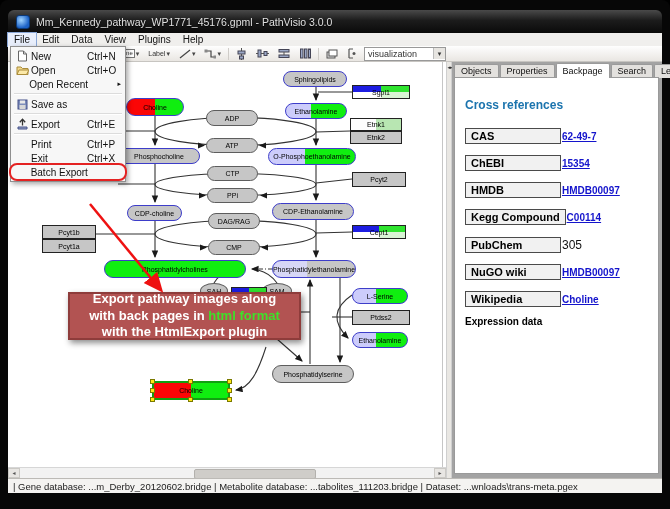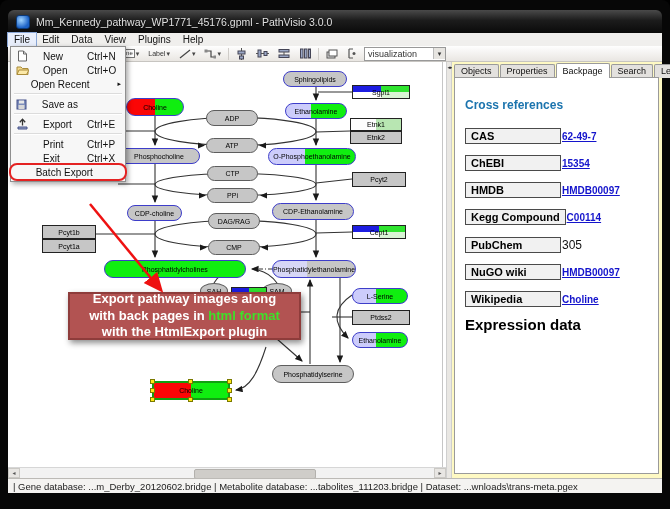--- a/index.html
+++ b/index.html
@@ -60,43 +60,43 @@
   .h-bl{left:-4px;bottom:-4px}.h-bc{left:calc(50% - 3px);bottom:-4px}.h-br{right:-4px;bottom:-4px}
   
   .callout{position:absolute;left:68px;top:292px;width:233px;height:48px;background:#b25352;
     border:2px solid #8e3c3b;box-shadow:2px 3px 6px rgba(0,0,0,.45);color:#fff;font-weight:bold;
     font-size:13px;line-height:1.3;text-align:center;display:flex;align-items:center;justify-content:center;
     padding:2px 8px;box-sizing:border-box;z-index:5;}
   .callout .hl{color:#3fe02a;}
   
   .filemenu{position:absolute;left:10px;top:46px;width:114px;background:#f7f7f7;border:1px solid #8f8f8f;
     box-shadow:2px 2px 5px rgba(0,0,0,.35);z-index:10;padding:2px 0;font-size:10px;color:#111;}
-  .fm-row{display:flex;align-items:center;height:14px;padding:0 4px;gap:12px;}
+  .fm-row{display:flex;align-items:center;height:14px;padding:0 4px;}
   .fm-icon{width:14px;margin-right:2px;display:flex;justify-content:center;}
   .fm-label{flex:1;white-space:nowrap;}
   .fm-short{width:34px;white-space:nowrap;}
   .fm-subarr{font-size:7px;}
   .fm-row.disabled{color:#a6a6a6;}
   .fm-row.disabled .fm-icon{opacity:.4;}
   .fm-sep{height:1px;background:#dcdcdc;border-bottom:1px solid #fff;margin:2px 3px;}
   .fm-row.highlighted{outline:2px solid #e42222;border-radius:6px;}
   
   .red-overlay{position:absolute;left:0;top:0;z-index:12;pointer-events:none;}
   
-  .sidebar{position:absolute;left:452px;top:62px;width:210px;height:416px;background:#fef9c3;box-sizing:border-box;padding:2px 3px 2px 2px;}
+  .sidebar{position:absolute;left:452px;top:62px;width:210px;height:416px;background:#a3a3a3;box-sizing:border-box;padding:2px 3px 2px 2px;}
   .tabs{display:flex;gap:1px;font-size:9px;height:14px;}
   .tab{padding:1px 6px 0;background:#e3e1de;border:1px solid #9a9a9a;border-bottom:none;border-radius:2px 2px 0 0;color:#111;white-space:nowrap;}
   .tab.active{background:#fff;position:relative;z-index:2;margin-top:-1px;padding-top:2px;}
   .sb-content{background:#fff;border:1px solid #9a9a9a;height:calc(100% - 15px);box-sizing:border-box;padding:4px 10px;overflow:hidden;position:relative;top:-1px;}
   .crossrefs{color:#1b74ae;font-weight:bold;font-size:12px;margin:16px 0 14px;}
   .bp-section{margin-bottom:9px;}
   .bp-header{display:inline-block;min-width:84px;background:#f1f1f1;border:1px solid #4a4a4a;font-weight:bold;font-size:11px;padding:1px 5px;}
   .bp-link{display:inline-block;margin:4px 0 0 1px;color:#1414cc;font-weight:bold;font-size:10px;text-decoration:underline;}
   .bp-plain{display:inline-block;margin:4px 0 0 1px;color:#111;font-size:12px;}
-  .expression{font-weight:bold;font-size:15px;color:#000;margin-top:4px;}
+  .expression{font-weight:bold;font-size:10px;color:#000;margin-top:4px;}
   
   .statusbar{position:absolute;left:8px;top:478px;width:654px;height:15px;background:#f4f3f1;border-top:1px solid #bcbab6;
     font-size:9.5px;color:#222;display:flex;align-items:center;padding:0 5px;box-sizing:border-box;white-space:nowrap;overflow:hidden;}
 </style>
 </head>
 <body>
 
 <div class="stage">
 
   <div class="titlebar">

